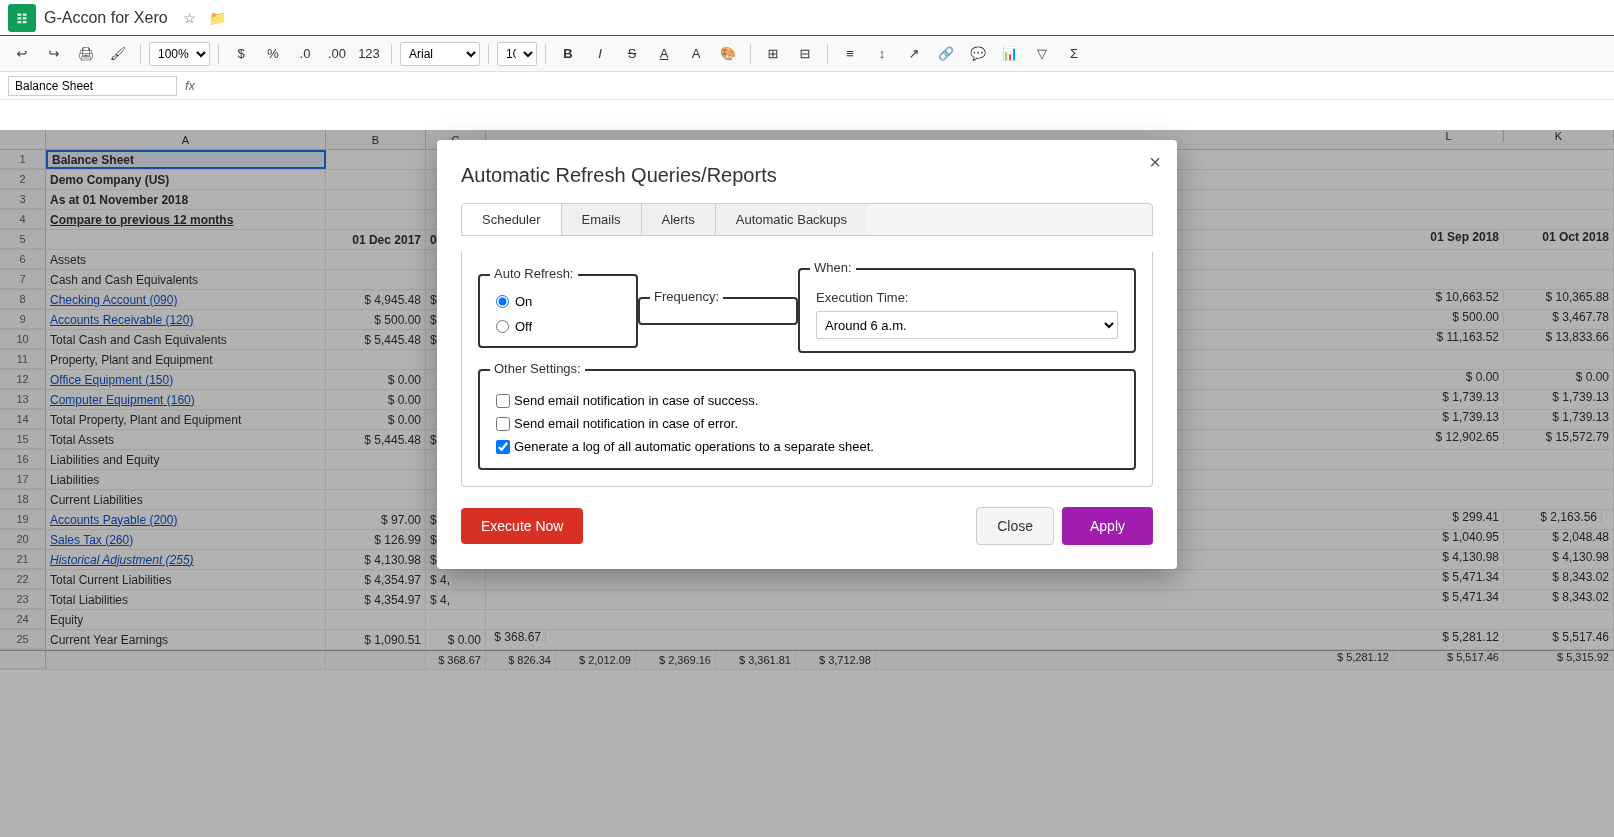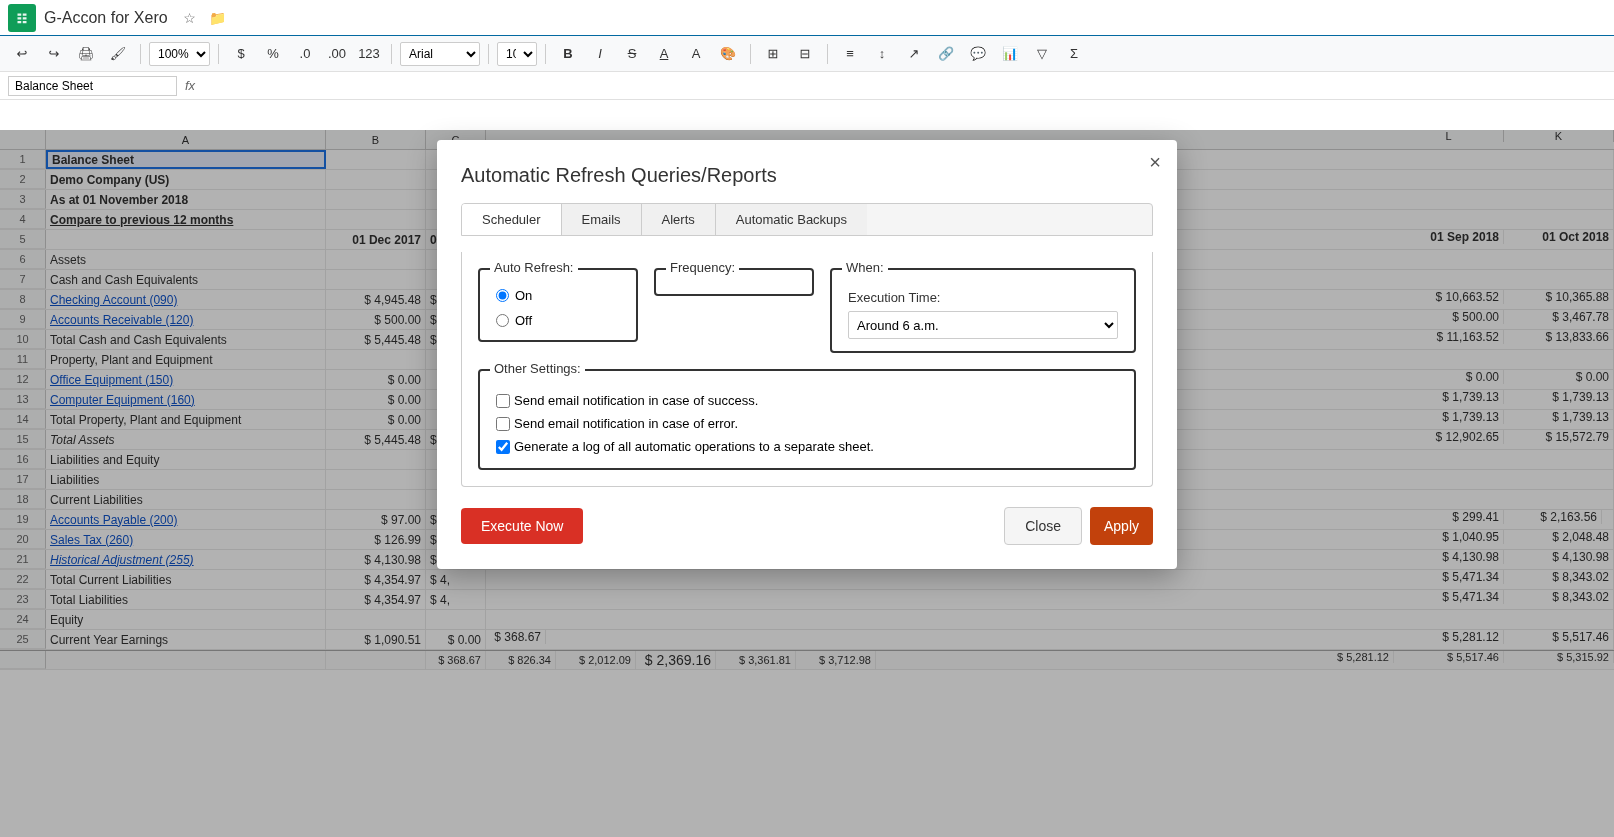--- a/index.html
+++ b/index.html
@@ -291,25 +291,25 @@
     .btn-close {
       background: #f5f5f5;
       color: #333;
       border: 1px solid #ccc;
       border-radius: 4px;
       padding: 10px 20px;
       font-size: 14px;
       cursor: pointer;
     }
     .btn-apply {
-      background: #c2410c;
+      background: #a21caf;
       color: #fff;
       border: none;
       border-radius: 4px;
-      padding: 10px 14px;
+      padding: 10px 28px;
       font-size: 14px;
       cursor: pointer;
     }
   </style>
 </head>
 <body>
 
 <div class="spreadsheet-bg">
 
   <div class="top-bar">
@@ -533,21 +533,21 @@
         <div class="cell" style="width:280px;">Total Property, Plant and Equipment</div>
         <div class="cell right" style="width:100px;">$ 0.00</div>
         <div class="cell" style="width:60px;"></div>
         <div class="cell" style="flex:1;"></div>
         <div class="cell right" style="width:110px; position:absolute; right:110px;">$ 1,739.13</div>
         <div class="cell right" style="width:110px; position:absolute; right:0;">$ 1,739.13</div>
       </div>
 
       <div class="sheet-row">
         <div class="row-num">15</div>
-        <div class="cell" style="width:280px;font-style:italic;">Total Assets</div>
+        <div class="cell" style="width:280px;">Total Assets</div>
         <div class="cell right" style="width:100px;">$ 5,445.48</div>
         <div class="cell" style="width:60px;">$ 6,</div>
         <div class="cell" style="flex:1;"></div>
         <div class="cell right" style="width:110px; position:absolute; right:110px;">$ 12,902.65</div>
         <div class="cell right" style="width:110px; position:absolute; right:0;">$ 15,572.79</div>
       </div>
 
       <div class="sheet-row">
         <div class="row-num">16</div>
         <div class="cell" style="width:280px;">Liabilities and Equity</div>
@@ -649,21 +649,21 @@
         <div class="cell right" style="width:110px; position:absolute; right:0;">$ 5,517.46</div>
       </div>
 
       <div class="sheet-row" style="background:#f9f9f9; border-top:1px solid #aaa;">
         <div class="row-num"></div>
         <div class="cell" style="width:280px;"></div>
         <div class="cell" style="width:100px;"></div>
         <div class="cell right" style="width:60px; font-size:11px;">$ 368.67</div>
         <div class="cell right" style="width:70px; font-size:11px;">$ 826.34</div>
         <div class="cell right" style="width:80px; font-size:11px;">$ 2,012.09</div>
-        <div class="cell right" style="width:80px; font-size:14px;">$ 2,369.16</div>
+        <div class="cell right" style="width:80px; font-size:11px;">$ 2,369.16</div>
         <div class="cell right" style="width:80px; font-size:11px;">$ 3,361.81</div>
         <div class="cell right" style="width:80px; font-size:11px;">$ 3,712.98</div>
         <div class="cell right" style="width:110px; position:absolute; right:220px; font-size:11px;">$ 5,281.12</div>
         <div class="cell right" style="width:110px; position:absolute; right:110px; font-size:11px;">$ 5,517.46</div>
         <div class="cell right" style="width:110px; position:absolute; right:0; font-size:11px;">$ 5,315.92</div>
       </div>
     </div>
   </div>
 
   <div class="modal-overlay">
@@ -674,21 +674,21 @@
       <h2 class="modal-title">Automatic Refresh Queries/Reports</h2>
 
       <div class="modal-tabs">
         <div class="modal-tab active">Scheduler</div>
         <div class="modal-tab">Emails</div>
         <div class="modal-tab">Alerts</div>
         <div class="modal-tab">Automatic Backups</div>
       </div>
 
       <div style="border:1px solid #ccc; border-top:none; border-radius:0 0 4px 4px; padding:16px;">
-        <div style="display:flex; gap:16px; align-items:flex-start;">
+        <div style="display:flex; align-items:center;">
 
           <div class="section-box">
             <span class="section-label">Auto Refresh:</span>
             <div class="section-content">
               <label class="radio-row">
                 <input type="radio" name="auto_refresh" value="on" checked="" style="">
                 <span>On</span>
               </label>
               <label class="radio-row">
                 <input type="radio" name="auto_refresh" value="off" style="">

